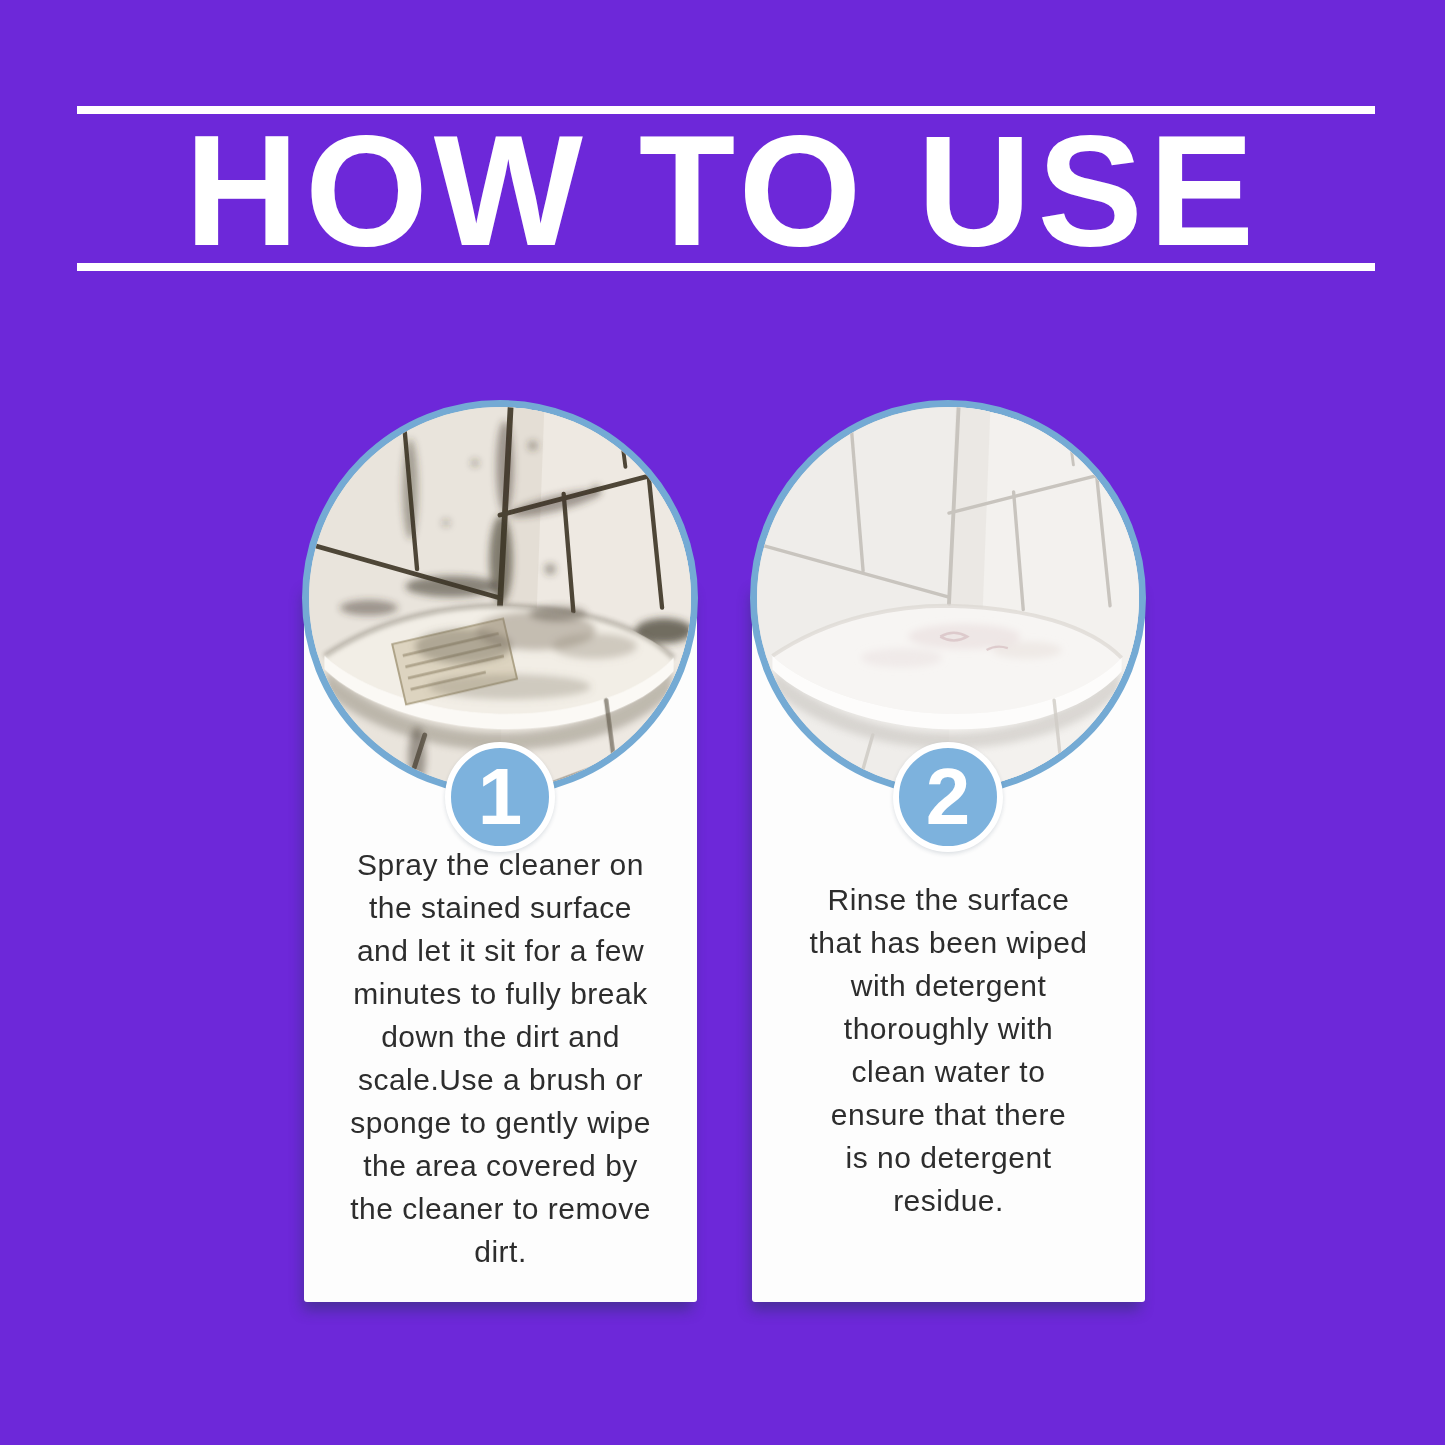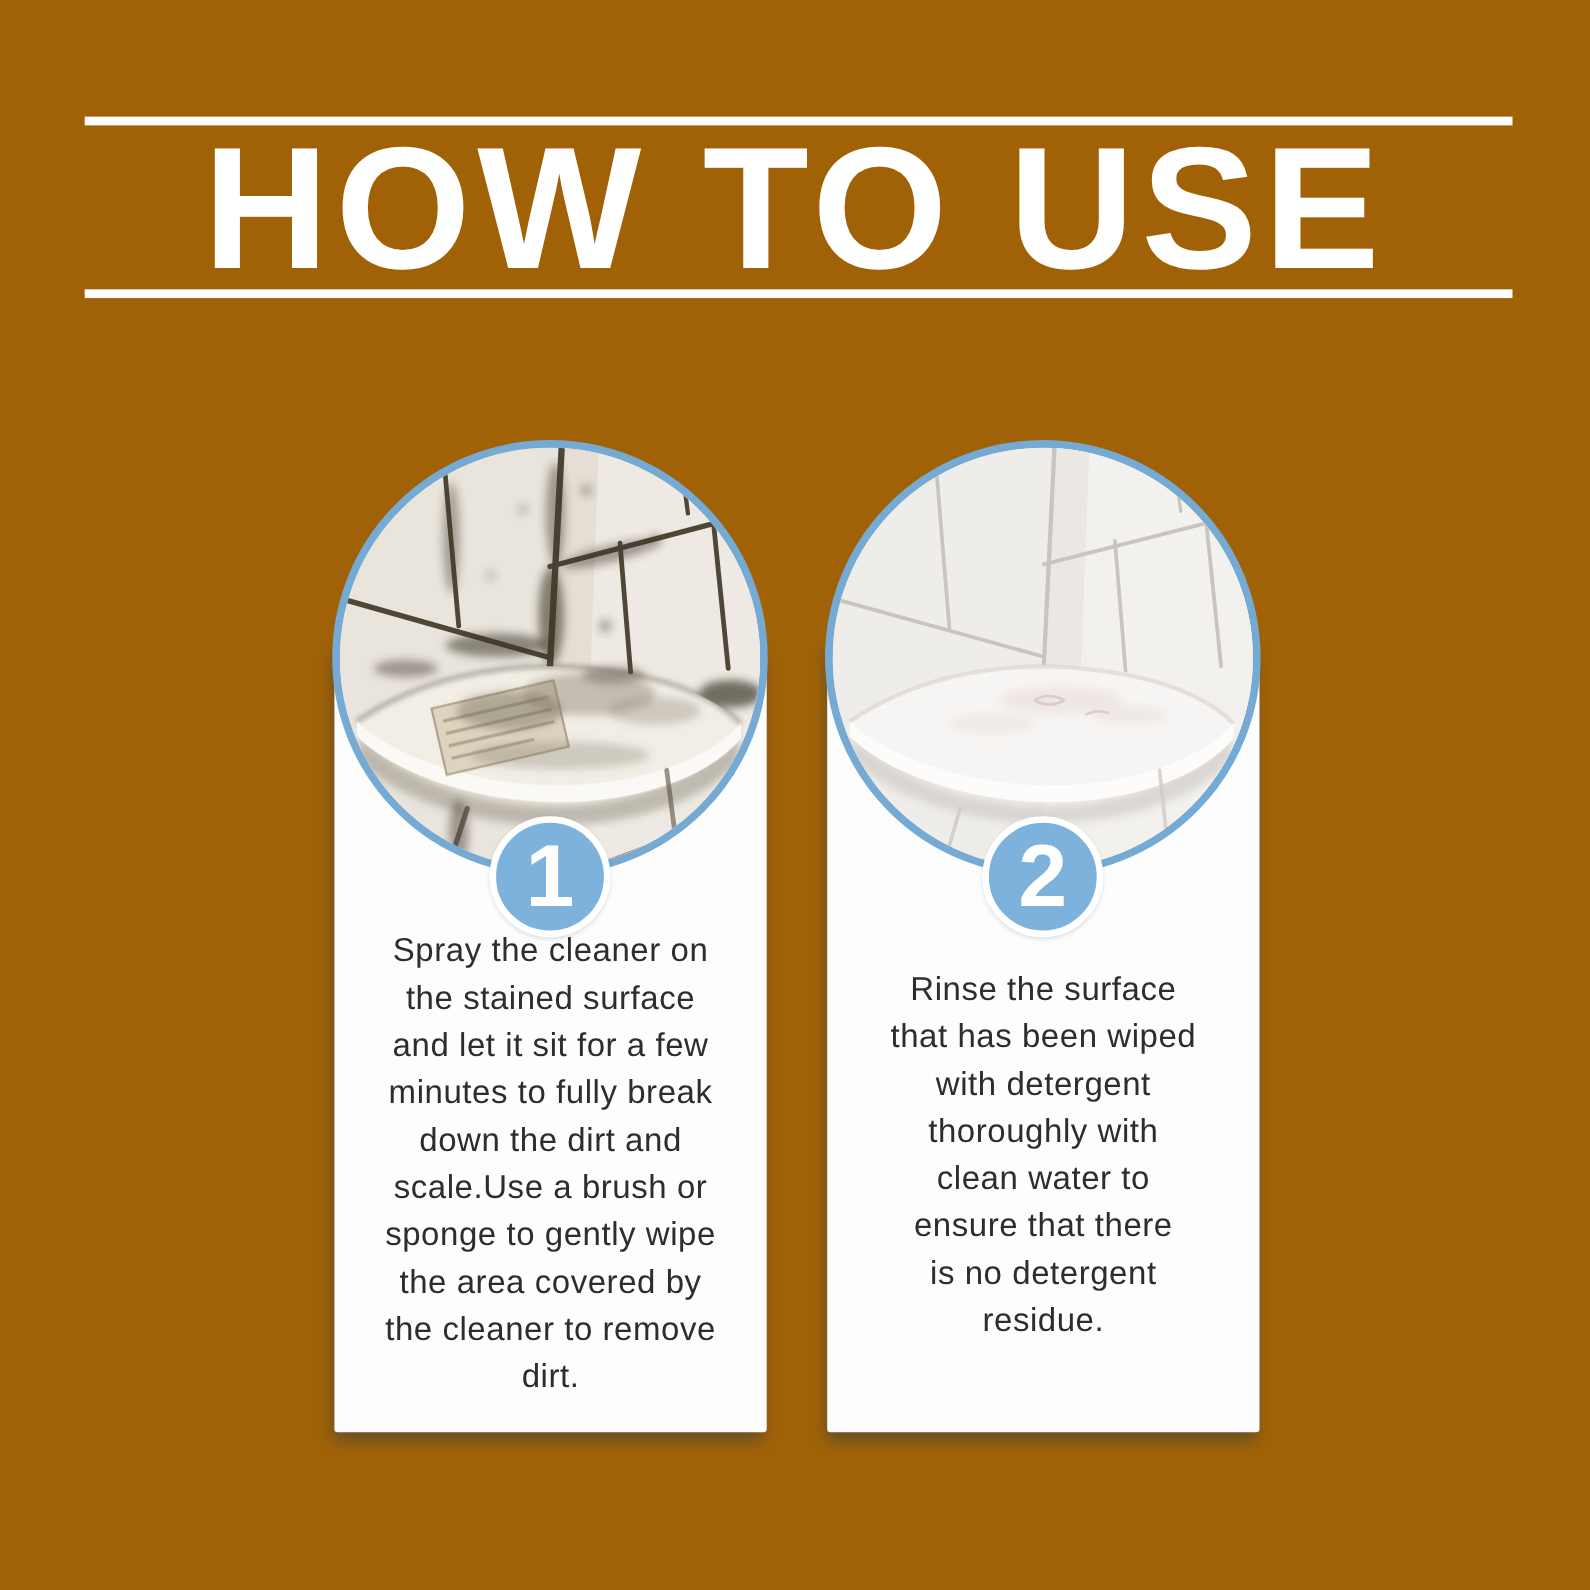--- a/index.html
+++ b/index.html
@@ -1,16 +1,16 @@
 <!DOCTYPE html>
 <html><head>
 <meta charset="utf-8">
 <style>
   html,body{margin:0;padding:0;background:#7bb0d9;}
-  .stage{position:relative;width:1445px;height:1445px;background:#a16207;overflow:hidden;
+  .stage{position:relative;width:1445px;height:1445px;background:#6d28d9;overflow:hidden;
          font-family:"Liberation Sans",sans-serif;}
   .rule{position:absolute;left:77px;width:1298px;height:8px;background:#ffffff;}
   .rule-top{top:106px}
   .rule-bottom{top:263px}
   .title{position:absolute;top:96px;left:0;width:100%;margin:0;text-align:center;
          font-size:158px;line-height:1.2;font-weight:bold;color:#ffffff;letter-spacing:6px;}
   .card{position:absolute;top:580px;width:393px;height:722px;background:#fdfdfd;
         border-radius:8px 8px 3px 3px;box-shadow:-3px 10px 14px -2px rgba(30,55,80,0.45);}
   .card-1{left:304px}
   .card-2{left:752px}

